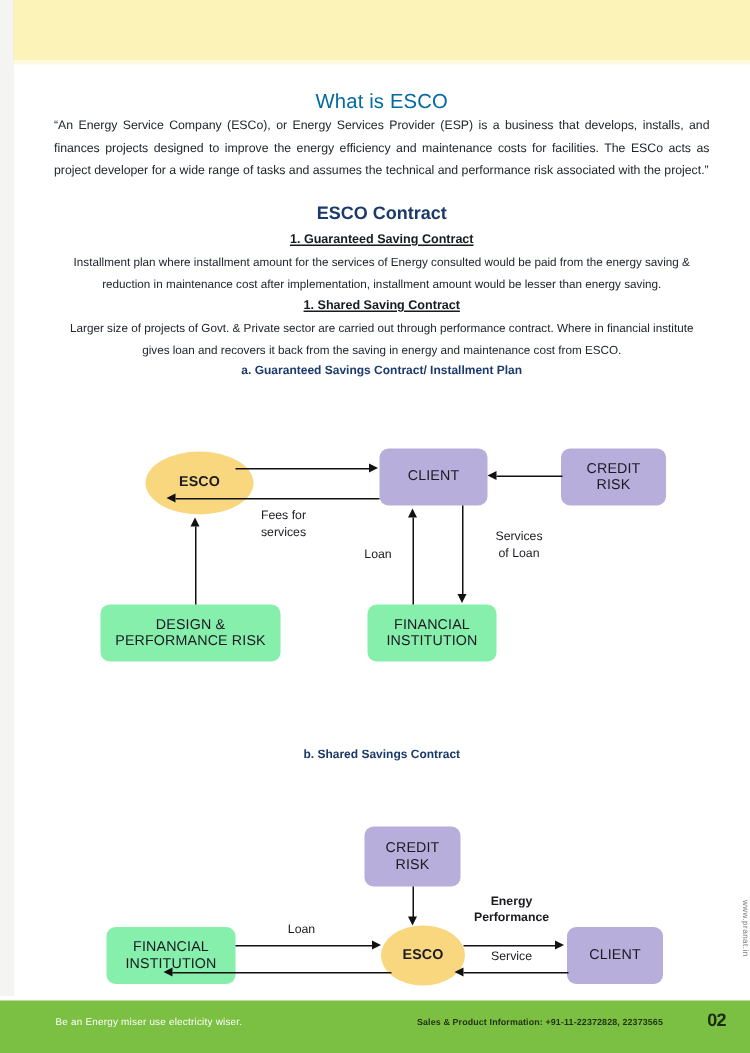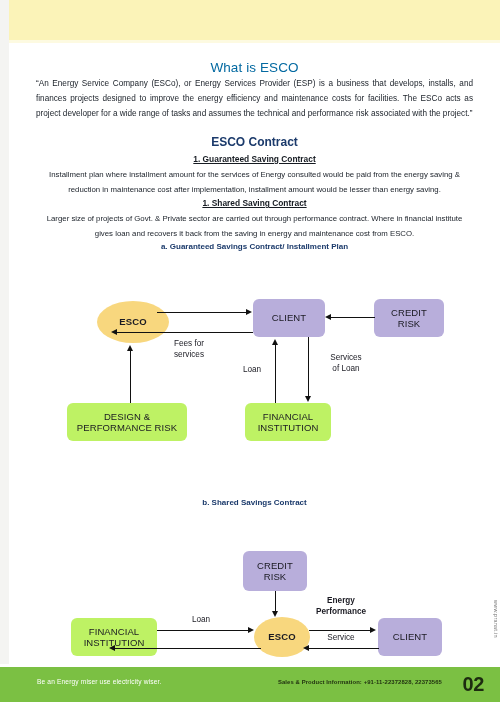--- a/index.html
+++ b/index.html
@@ -159,21 +159,21 @@
     line-height: 11.5px;
     letter-spacing: 0.1px;
   }
   .node.rect {
     border-radius: 6px;
   }
   .node.ellipse {
     border-radius: 50%;
     font-weight: bold;
   }
-  .n-blue   { background: #bef264; }
+  .n-blue   { background: #86efac; }
   .n-purple { background: #b8aedb; }
   .n-yellow { background: #f8d77e; }
 
   .edge-label {
     position: absolute;
     font-size: 8.2px;
     color: #1a1a22;
     line-height: 10.5px;
     text-align: center;
     white-space: pre-line;
@@ -232,21 +232,21 @@
     position: absolute;
     right: 58px; top: 12px;
     font-size: 5.9px;
     font-weight: bold;
     color: #223311;
     letter-spacing: 0.1px;
   }
   .page-num {
     position: absolute;
     right: 16px; top: 6px;
-    font-size: 20px;
+    font-size: 12px;
     font-weight: bold;
     color: #1d2b10;
     letter-spacing: -0.4px;
   }
 </style>
 </head>
 <body>
 
 <div id="page">
 

